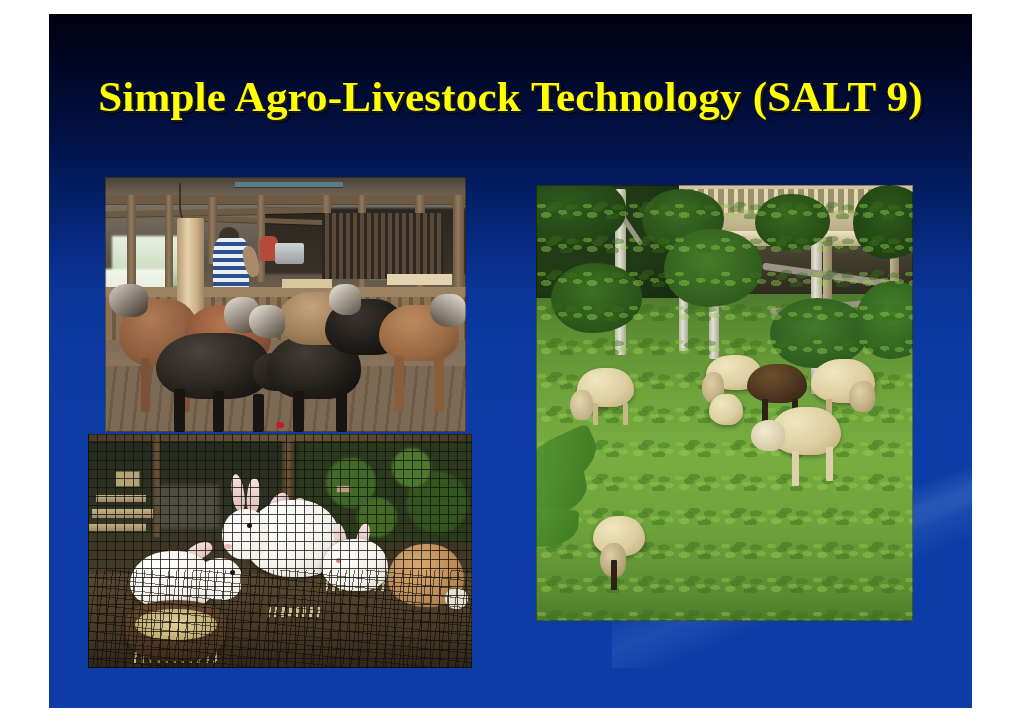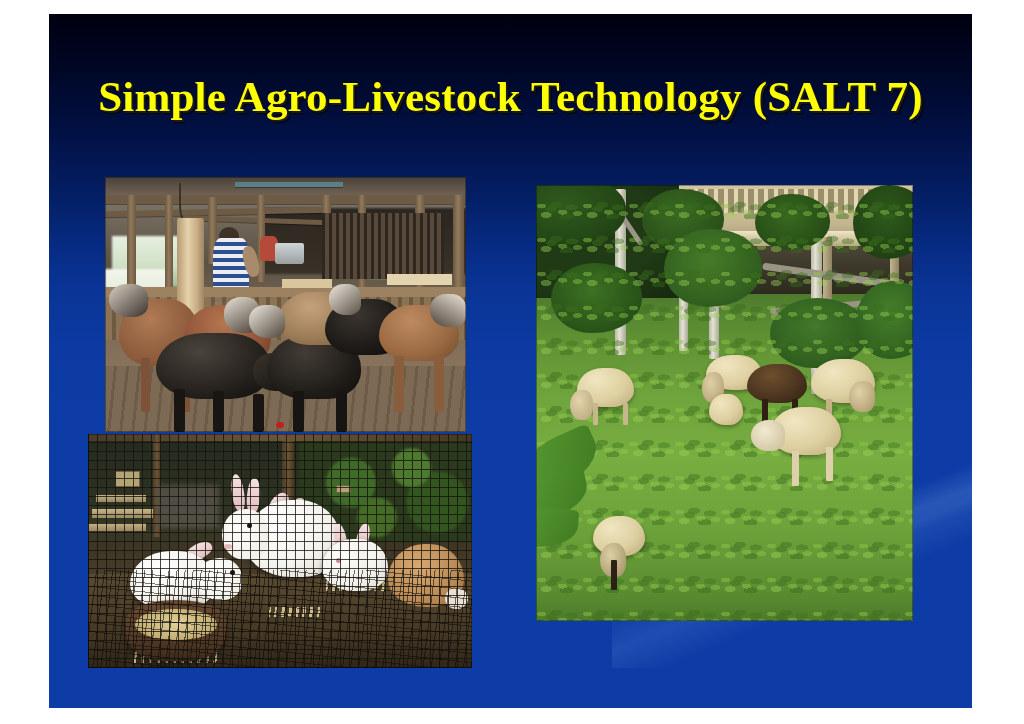--- a/index.html
+++ b/index.html
@@ -408,21 +408,21 @@
 </head>
 <body>
 
 <div id="slide-canvas">
 
   <div class="slide">
 
     <div class="sheen"></div>
     <div class="sheen2"></div>
 
-    <div class="slide-title">Simple Agro-Livestock Technology (SALT 7)</div>
+    <div class="slide-title">Simple Agro-Livestock Technology (SALT 9)</div>
 
     <div class="photo" id="photo-goats">
       <div class="barn-sky"></div>
       <div class="bs-open-left"></div>
       <div class="bs-open-left2"></div>
       <div class="bs-dark-interior"></div>
       <div class="bs-open-right"></div>
       <div class="bs-roofband"></div>
 
       <div class="bs-beam" style="left:0;top:7%;width:100%;height:3.5%"></div>

